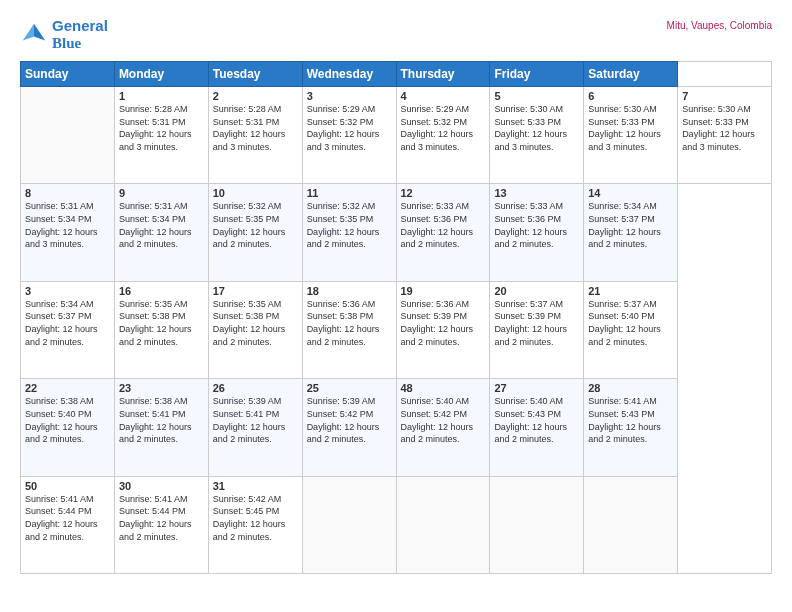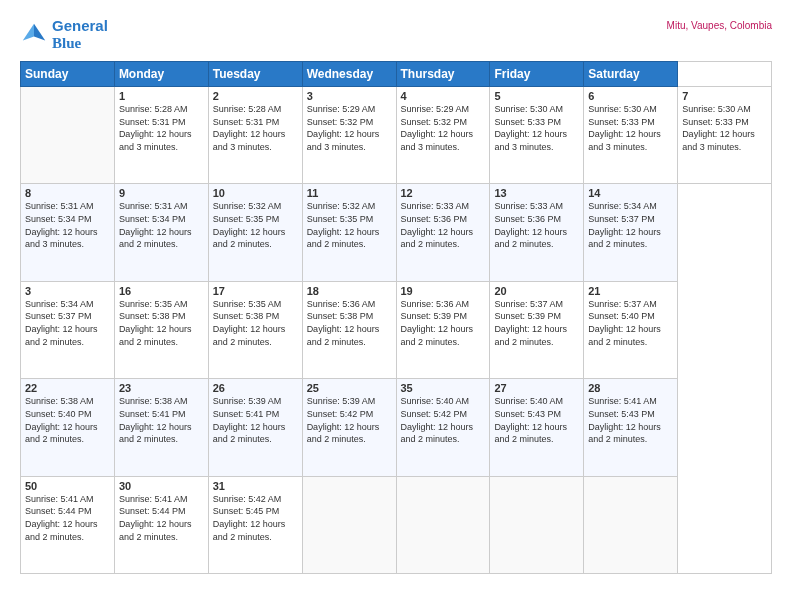--- a/index.html
+++ b/index.html
@@ -234,21 +234,21 @@
         </td>
           <td>
           <span class="day-num">26</span>
           <span class="day-info">Sunrise: 5:39 AM<br>Sunset: 5:41 PM<br>Daylight: 12 hours and 2 minutes.</span>
         </td>
           <td>
           <span class="day-num">25</span>
           <span class="day-info">Sunrise: 5:39 AM<br>Sunset: 5:42 PM<br>Daylight: 12 hours and 2 minutes.</span>
         </td>
           <td>
-          <span class="day-num">35</span>
+          <span class="day-num">48</span>
           <span class="day-info">Sunrise: 5:40 AM<br>Sunset: 5:42 PM<br>Daylight: 12 hours and 2 minutes.</span>
         </td>
           <td>
           <span class="day-num">27</span>
           <span class="day-info">Sunrise: 5:40 AM<br>Sunset: 5:43 PM<br>Daylight: 12 hours and 2 minutes.</span>
         </td>
           <td>
           <span class="day-num">28</span>
           <span class="day-info">Sunrise: 5:41 AM<br>Sunset: 5:43 PM<br>Daylight: 12 hours and 2 minutes.</span>
         </td>

